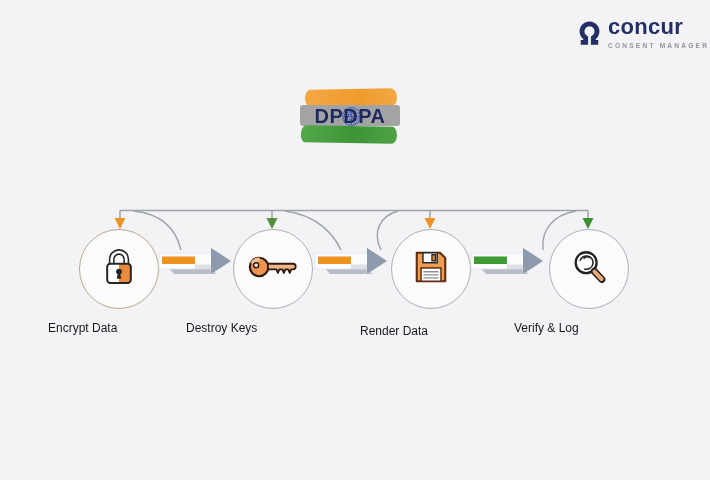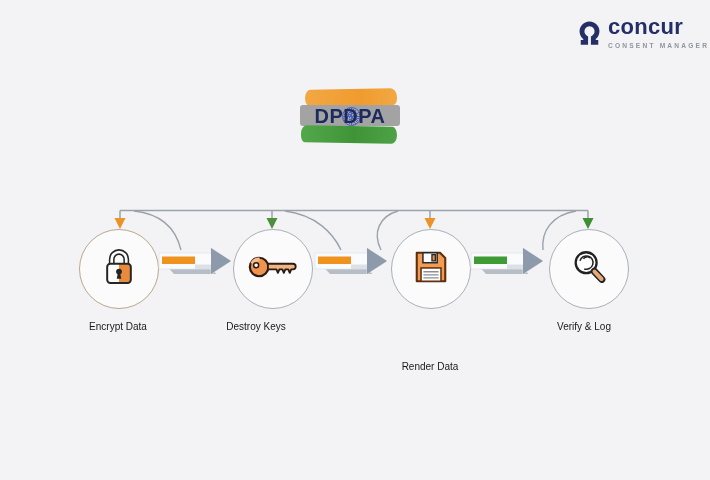--- a/index.html
+++ b/index.html
@@ -27,22 +27,22 @@
     background:repeating-conic-gradient(#3b55c4 0deg 5deg, rgba(255,255,255,0) 5deg 15deg);}
   .flag-green{position:absolute; left:1px; top:40px; width:96px; height:17px;
     background:linear-gradient(90deg,#53A84C,#3E9437 55%,#4CA245);
     border-radius:10px 8px 10px 7px / 80% 90% 85% 70%; transform:rotate(1deg);}
   
   .overlay{position:absolute; left:0; top:0; width:710px; height:480px; pointer-events:none;}
   .circle{position:absolute; width:78px; height:78px; border-radius:50%;
     border:1.5px solid #aab0b8; background:#fbfbfc; top:229px;
     display:flex; align-items:center; justify-content:center;}
   .circle.warm{border-color:#b9a88f;}
-  .step-label{position:absolute; top:321px; width:140px; text-align:center;
-    font-size:10px; font-weight:500; color:#17191d;}
+  .step-label{position:absolute; top:321px; width:140px; 
+    font-size:12px; font-weight:500; color:#17191d;}
   .connector{position:absolute; top:246px; width:74px; height:30px;}
 </style>
 </head>
 <body>
 
 <div class="stage">
 
   <div class="brand">
     <span>
       <svg width="25" height="31" viewBox="0 0 30 34">
@@ -126,21 +126,21 @@
     <span>
       <svg width="38" height="38" viewBox="0 0 40 40">
         <path d="M5 5 H29.5 L35 10.5 V35 H5 Z" fill="#F19C52" stroke="#5E2E0E" stroke-width="2.2" stroke-linejoin="round"></path>
         <rect x="11.5" y="5" width="15" height="10.5" fill="#ffffff" stroke="#2a2a2a" stroke-width="1.6"></rect>
         <rect x="21" y="7" width="3.6" height="6.5" fill="#E89044" stroke="#2a2a2a" stroke-width="1.4"></rect>
         <rect x="9.5" y="21" width="21" height="14" fill="#ffffff" stroke="#5E2E0E" stroke-width="1.6"></rect>
         <path d="M12 25 H28 M12 28.2 H28 M12 31.4 H28" stroke="#8b8f94" stroke-width="1.4"></path>
       </svg>
     </span>
   </div>
-  <div class="step-label" style="left:360px; top:324px;margin-top:37px;">Render Data</div>
+  <div class="step-label" style="left:360px; top:324px;">Render Data</div>
 
   <svg class="connector" style="left:470px;" viewBox="0 0 74 30">
     <polygon points="11,22.5 53,22.5 58.5,28 16,28" fill="#b6bdc6"></polygon>
     <polygon points="1,7 53,7 53,2 73,15 53,28 53,23 1,23" fill="#fafbfd" stroke="#e2e5ea" stroke-width="0.8"></polygon>
     <polygon points="53,2 73,15 53,28" fill="#8d9aab"></polygon>
     <rect x="37" y="18.5" width="16" height="4.5" fill="#dde1e6"></rect>
     <rect x="4" y="10.5" width="33" height="7.5" fill="#3F9C35"></rect>
   </svg>
 
   <div class="circle" style="left:549px;">

